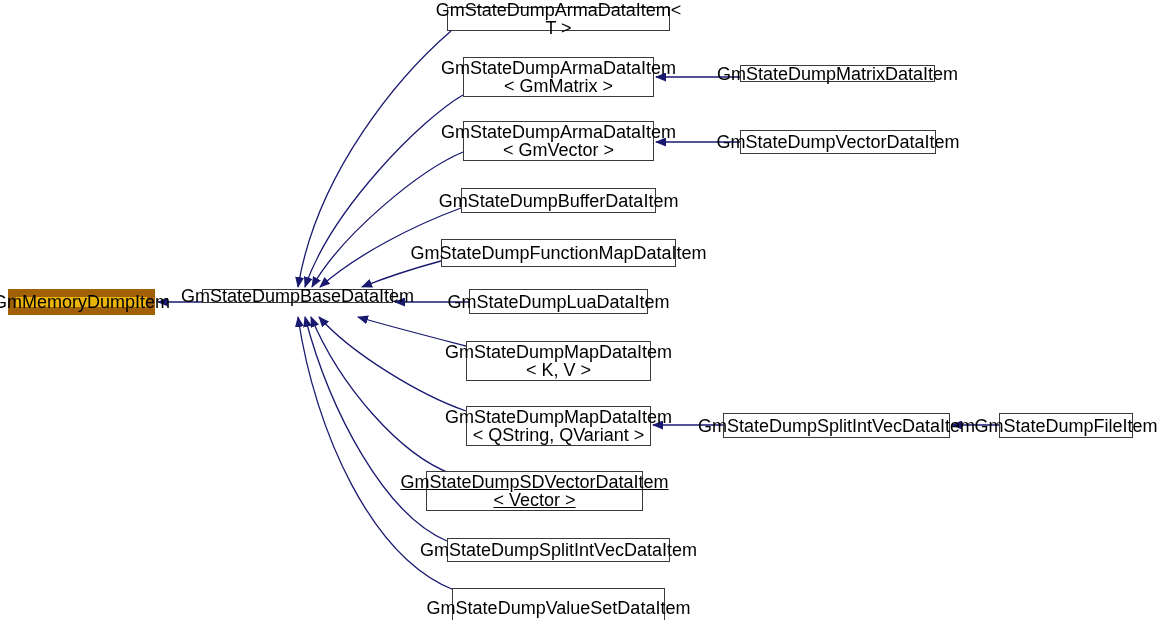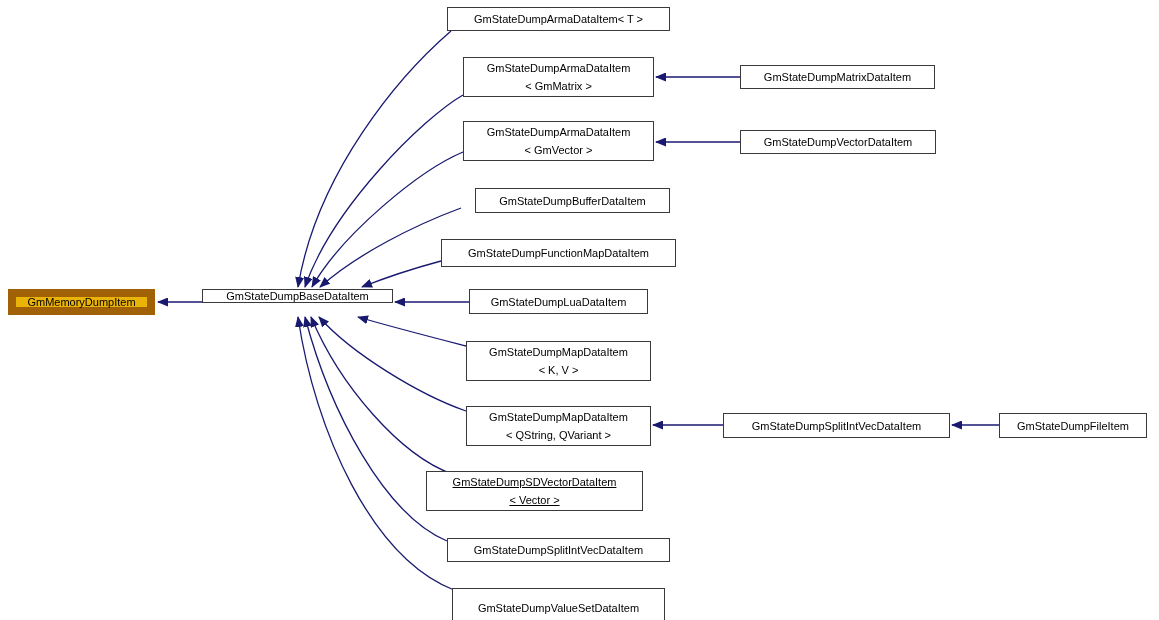--- a/index.html
+++ b/index.html
@@ -16,50 +16,50 @@
     left: 0; top: 0;
     width: 1159px; height: 620px;
     z-index: 0;
   }
   .node {
     position: absolute;
     box-sizing: border-box;
     background: #ffffff;
     border: 1.3px solid #3a3a3a;
     color: #000000;
-    font-size: 11px;
+    font-size: 18px;
     line-height: 18px;
     display: flex;
     align-items: center;
     justify-content: center;
     text-align: center;
     white-space: pre-line;
     z-index: 1;
     cursor: pointer;
   }
   .node.highlight {
     background: #eab308;
     border: 8px solid #a16207;
     cursor: default;
   }
   
   #n1  { left: 8px;   top: 289px; width: 147px; height: 26px; }
   #n2  { left: 202px; top: 289px; width: 191px; height: 14px; }
   #n3  { left: 447px; top: 7px;   width: 223px; height: 24px; }
   #n4  { left: 463px; top: 57px;  width: 191px; height: 40px; }
-  #n5  { left: 740px; top: 65px;  width: 195px; height: 24px; }
+  #n5  { left: 740px; top: 65px;  width: 195px; height: 17px; }
   #n6  { left: 463px; top: 121px; width: 191px; height: 40px; }
   #n7  { left: 740px; top: 130px; width: 196px; height: 24px; text-align: right; }
-  #n8  { left: 475px; top: 188px; width: 195px; height: 25px; }
+  #n8  { left: 461px; top: 188px; width: 195px; height: 25px; }
   #n9  { left: 441px; top: 239px; width: 235px; height: 28px; }
   #n10 { left: 469px; top: 289px; width: 179px; height: 25px; }
   #n11 { left: 466px; top: 341px; width: 185px; height: 40px; }
   #n12 { left: 466px; top: 406px; width: 185px; height: 40px; }
   #n13 { left: 723px; top: 413px; width: 227px; height: 25px; }
-  #n14 { left: 999px; top: 413px; width: 148px; height: 25px; }
+  #n14 { left: 999px; top: 413px; width: 134px; height: 25px; }
   #n15 { left: 426px; top: 471px; width: 217px; height: 40px; text-decoration: underline; }
   #n16 { left: 447px; top: 538px; width: 223px; height: 24px; text-align: center; }
   #n17 { left: 452px; top: 588px; width: 213px; height: 40px; }
   .edge {
     fill: none;
     stroke: #191970;
     stroke-width: 1.3px;
   }
 </style>
 </head>

